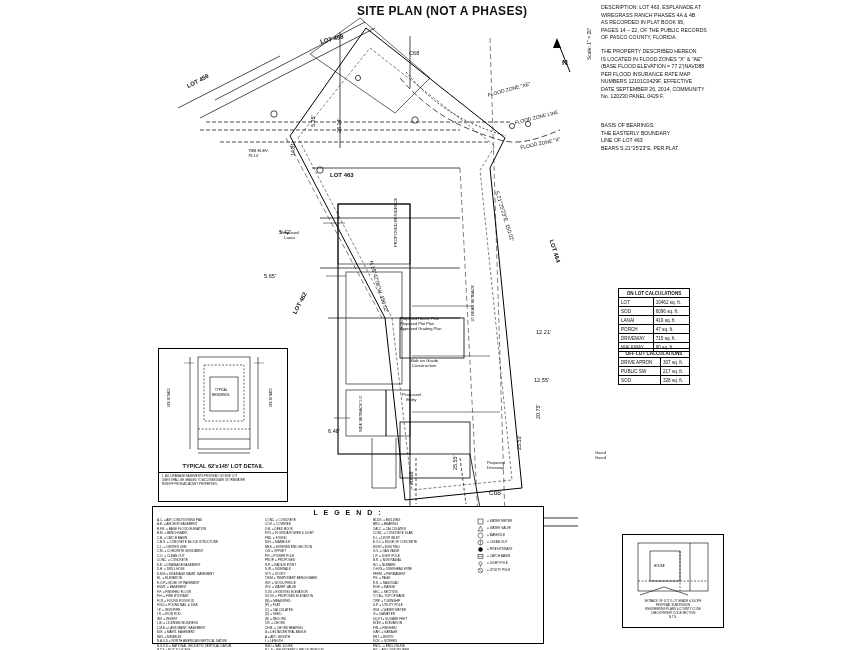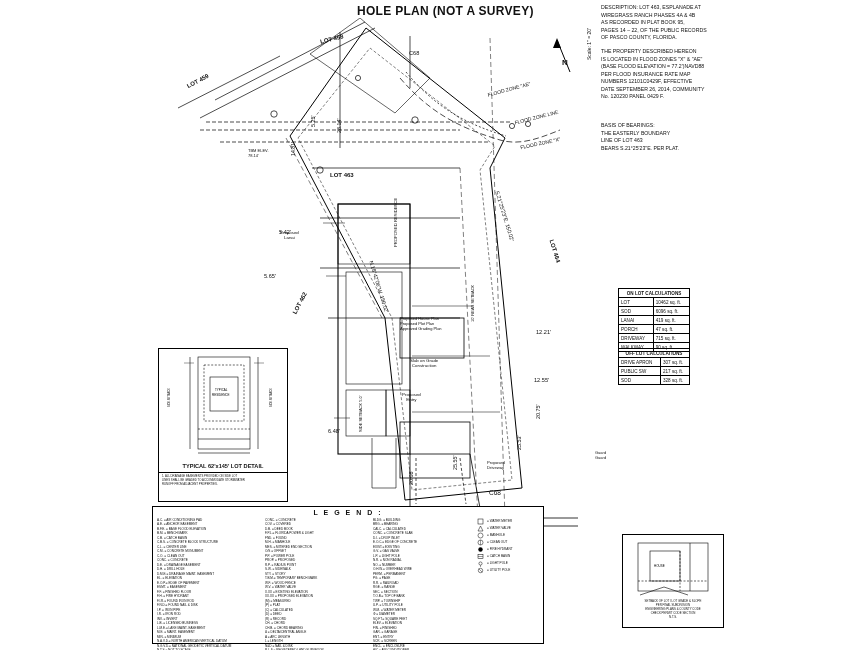--- a/index.html
+++ b/index.html
@@ -24,21 +24,21 @@
   table.calc td.hdr{font-weight:bold;text-align:center;}
   .legendbox{border:1px solid #000;}
   .legend-title{font-size:7px;font-weight:bold;text-align:center;letter-spacing:2px;}
   .colA{font-size:3.1px;line-height:1.45;white-space:pre-line;}
   .note-blk{font-size:5.2px;line-height:1.45;white-space:pre-line;}
   .scale-rot{font-size:5px;}
 </style>
 </head>
 <body>
 
-<div class="abs title" style="left:357px;top:4px;">HOLE PLAN (NOT A SURVEY)</div>
+<div class="abs title" style="left:357px;top:4px;">SITE PLAN (NOT A PHASES)</div>
 
 <div class="abs scale-rot" style="left:586px;top:60px;transform:rotate(-90deg);transform-origin:0 0;white-space:nowrap;">Scale: 1" = 20'</div>
 
 <svg class="abs" style="left:552px;top:34px;" width="26" height="40">
   <line x1="18" y1="38" x2="5" y2="6" stroke="#000" stroke-width="1"></line>
   <polygon points="5,4 9,14 1,14" fill="#000"></polygon>
 </svg>
 <div class="abs" style="left:562px;top:58px;font-size:8px;font-weight:bold;">N</div>
 
 <div class="abs note-blk" style="left:601px;top:4px;width:120px;">DESCRIPTION: LOT 463, ESPLANADE AT

